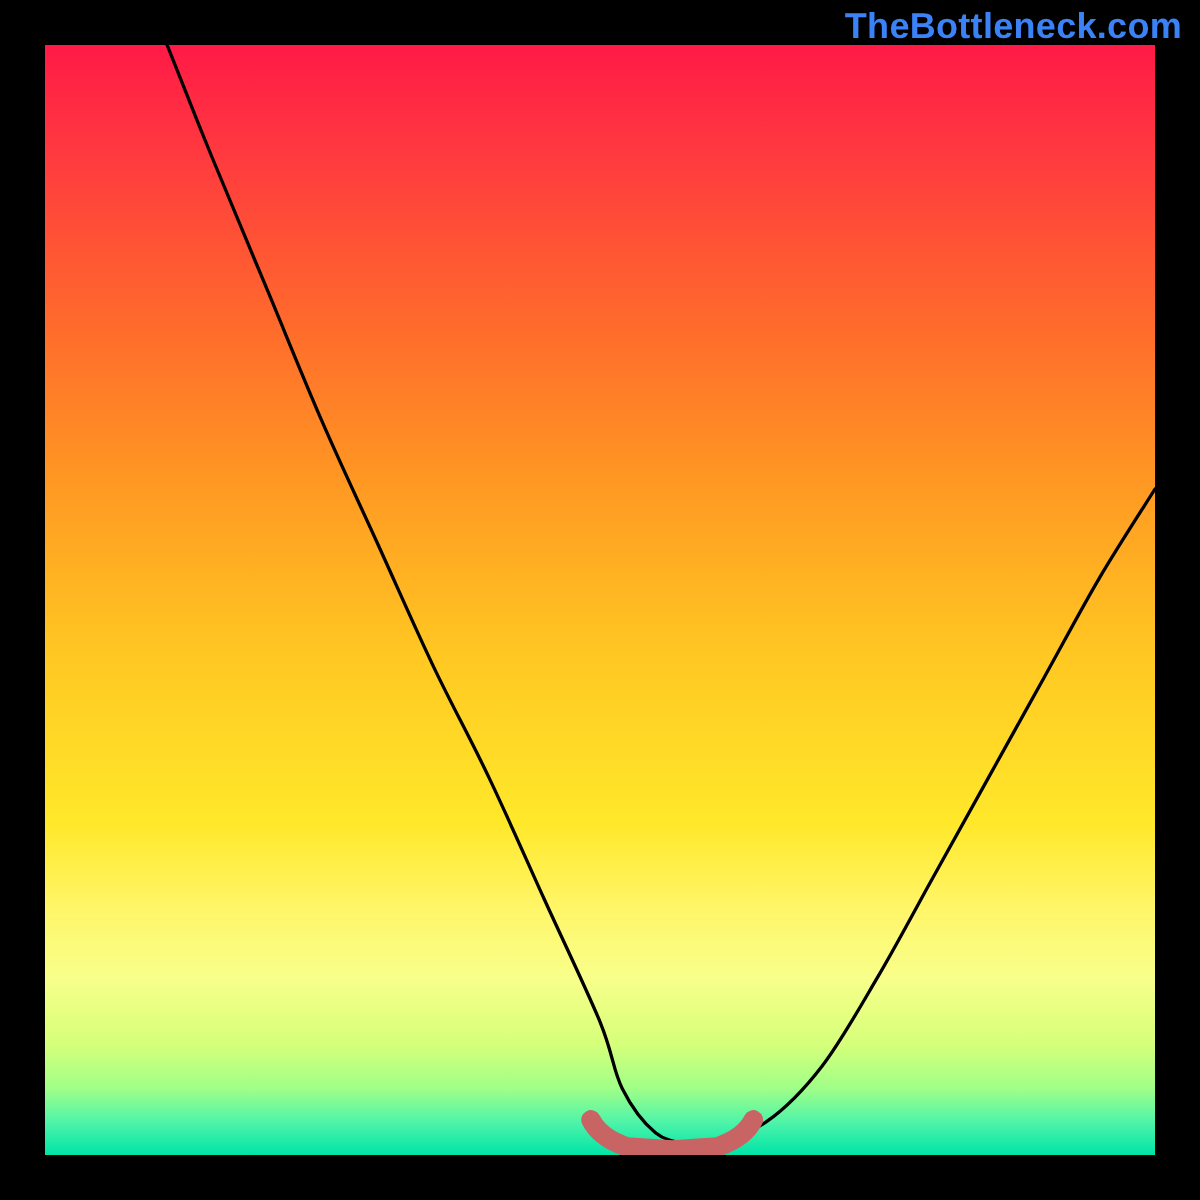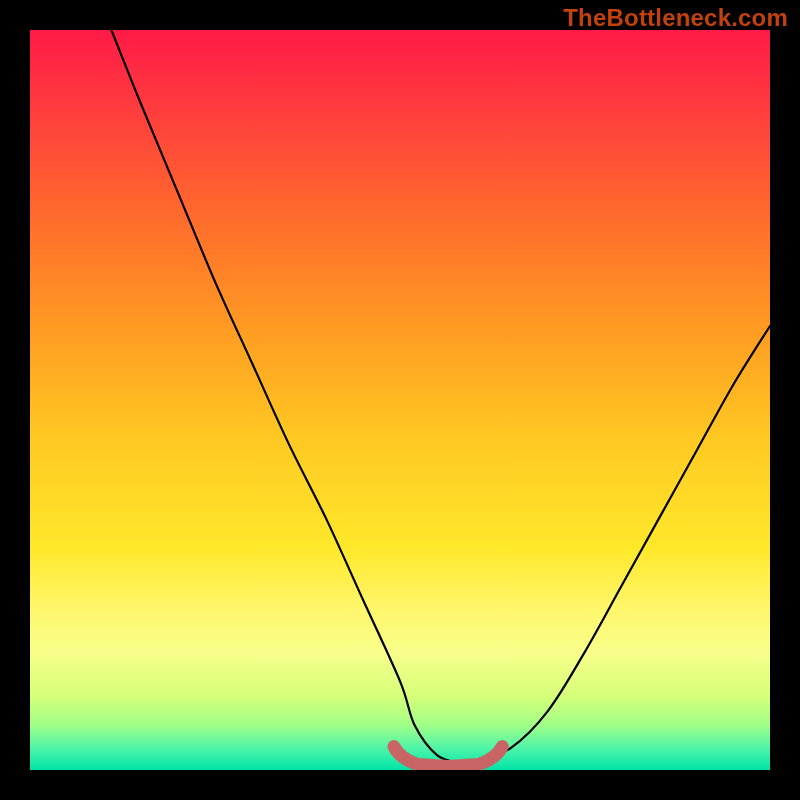--- a/index.html
+++ b/index.html
@@ -18,21 +18,21 @@
     height: 800px;
     background: #000;
   }
   .watermark {
     position: absolute;
     top: 4px;
     right: 12px;
     font-family: Arial, Helvetica, sans-serif;
     font-size: 24px;
     font-weight: 600;
-    color: #c2410c;
+    color: #3b82f6;
     letter-spacing: 0.2px;
   }
   svg.plot {
     position: absolute;
     left: 30px;
     top: 30px;
     width: 740px;
     height: 740px;
     display: block;
   }

